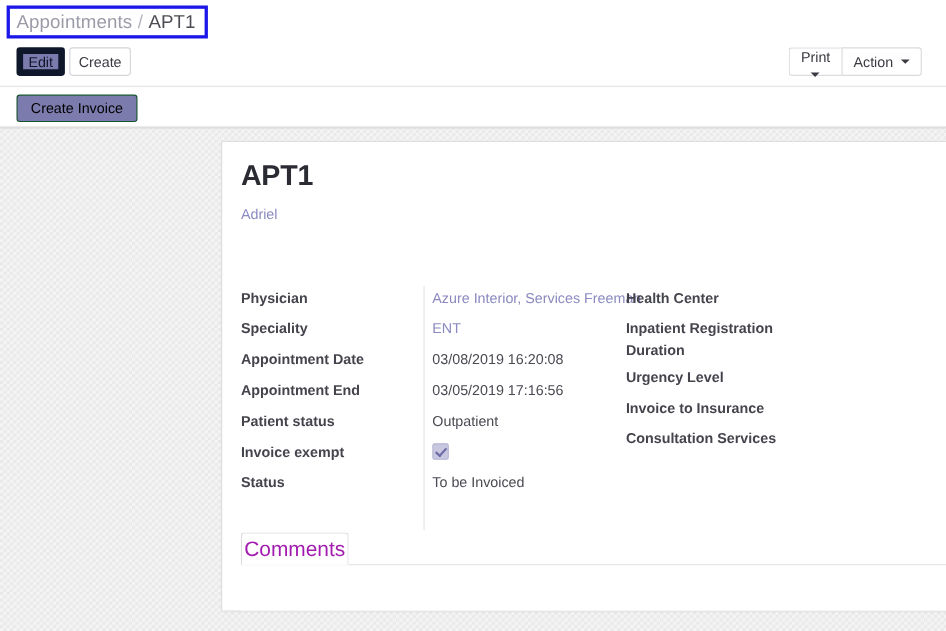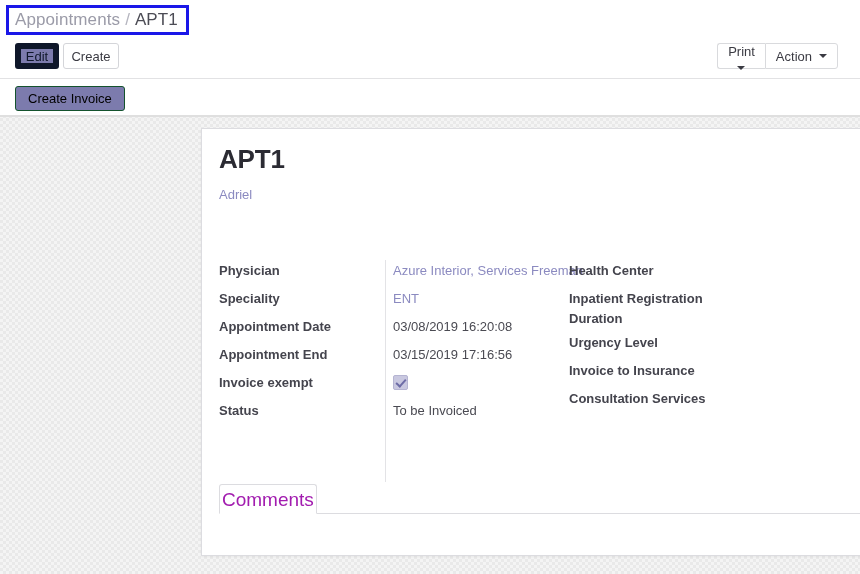--- a/index.html
+++ b/index.html
@@ -344,21 +344,25 @@
             <div class="frow">
               <div class="flabel">Speciality</div>
               <div class="fvalue link">ENT</div>
             </div>
             <div class="frow">
               <div class="flabel">Appointment Date</div>
               <div class="fvalue">03/08/2019 16:20:08</div>
             </div>
             <div class="frow">
               <div class="flabel">Appointment End</div>
-              <div class="fvalue">03/15/2019 17:16:56</div>
+              <div class="fvalue">03/05/2019 17:16:56</div>
+            </div>
+            <div class="frow">
+              <div class="flabel">Patient status</div>
+              <div class="fvalue">Outpatient</div>
             </div>
             <div class="frow">
               <div class="flabel">Invoice exempt</div>
               <span class="checkbox"></span>
             </div>
             <div class="frow">
               <div class="flabel">Status</div>
               <div class="fvalue">To be Invoiced</div>
             </div>
           </div>

